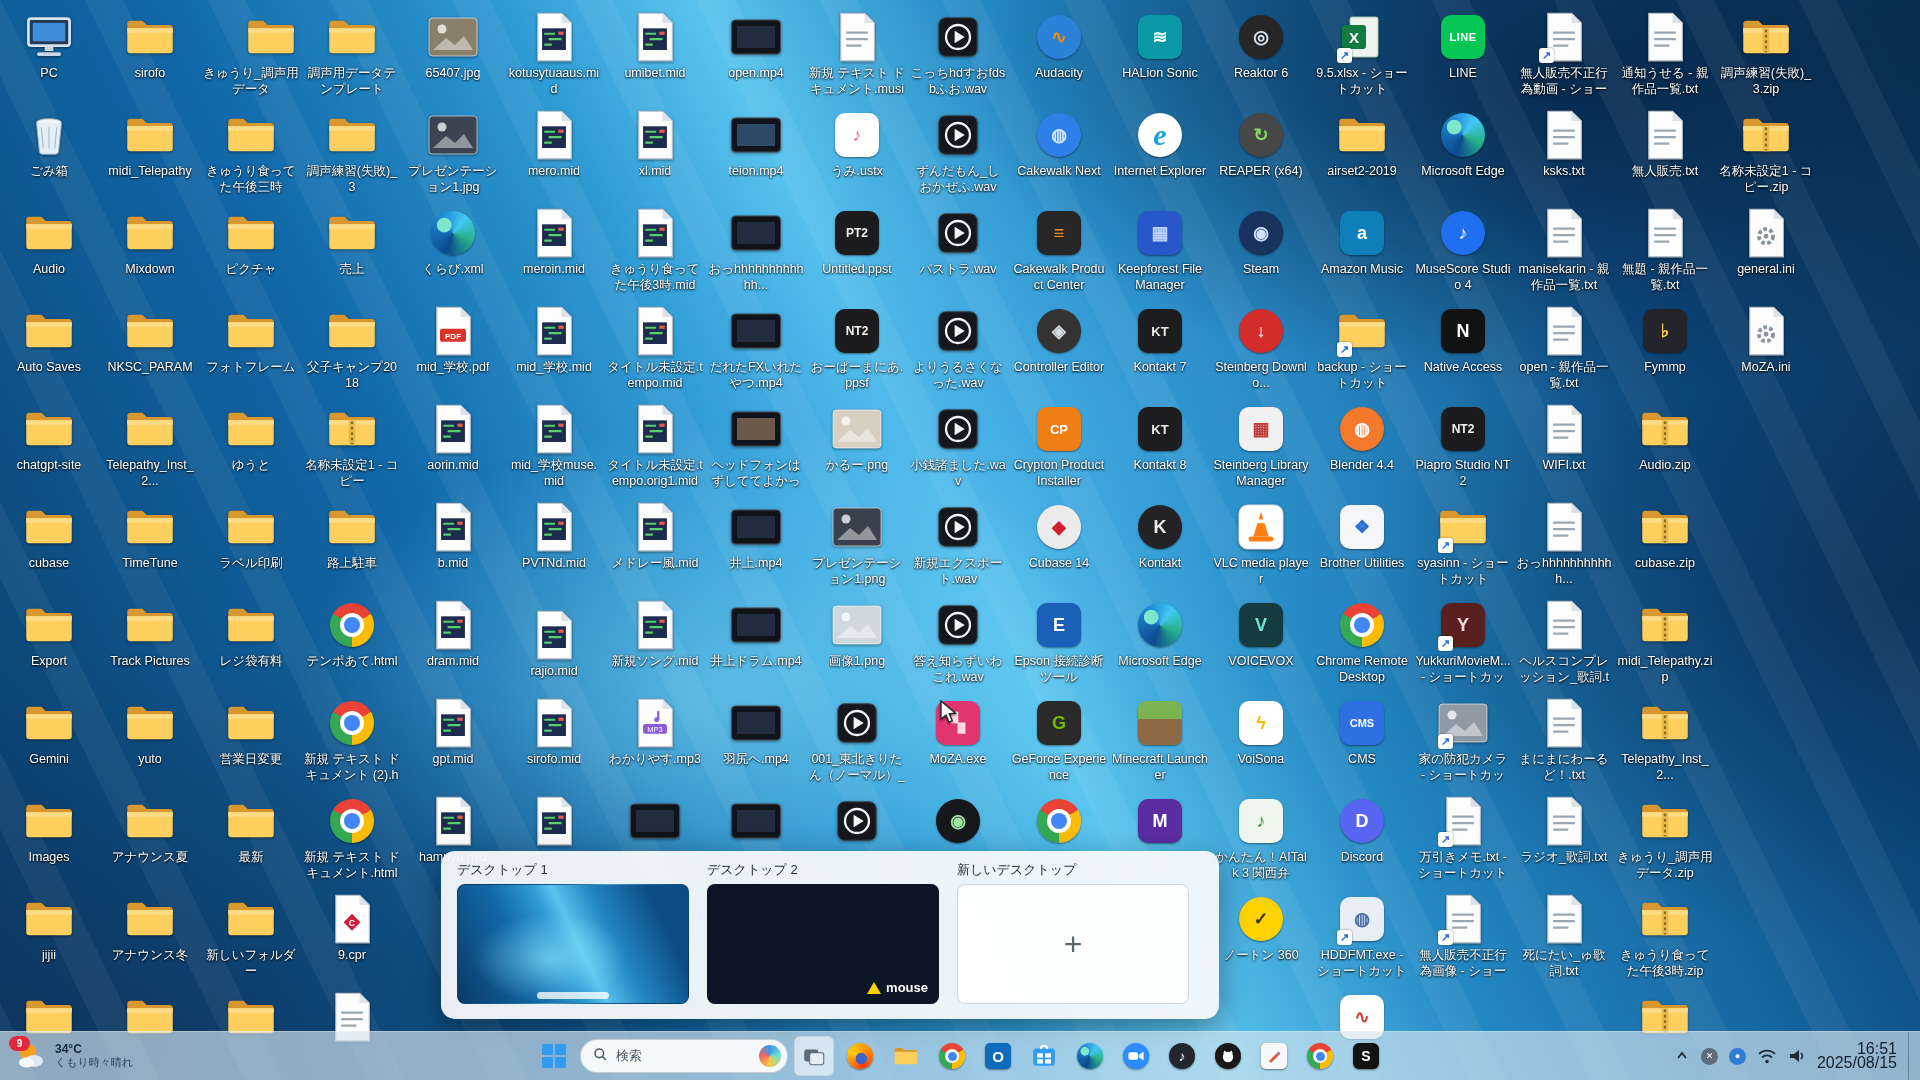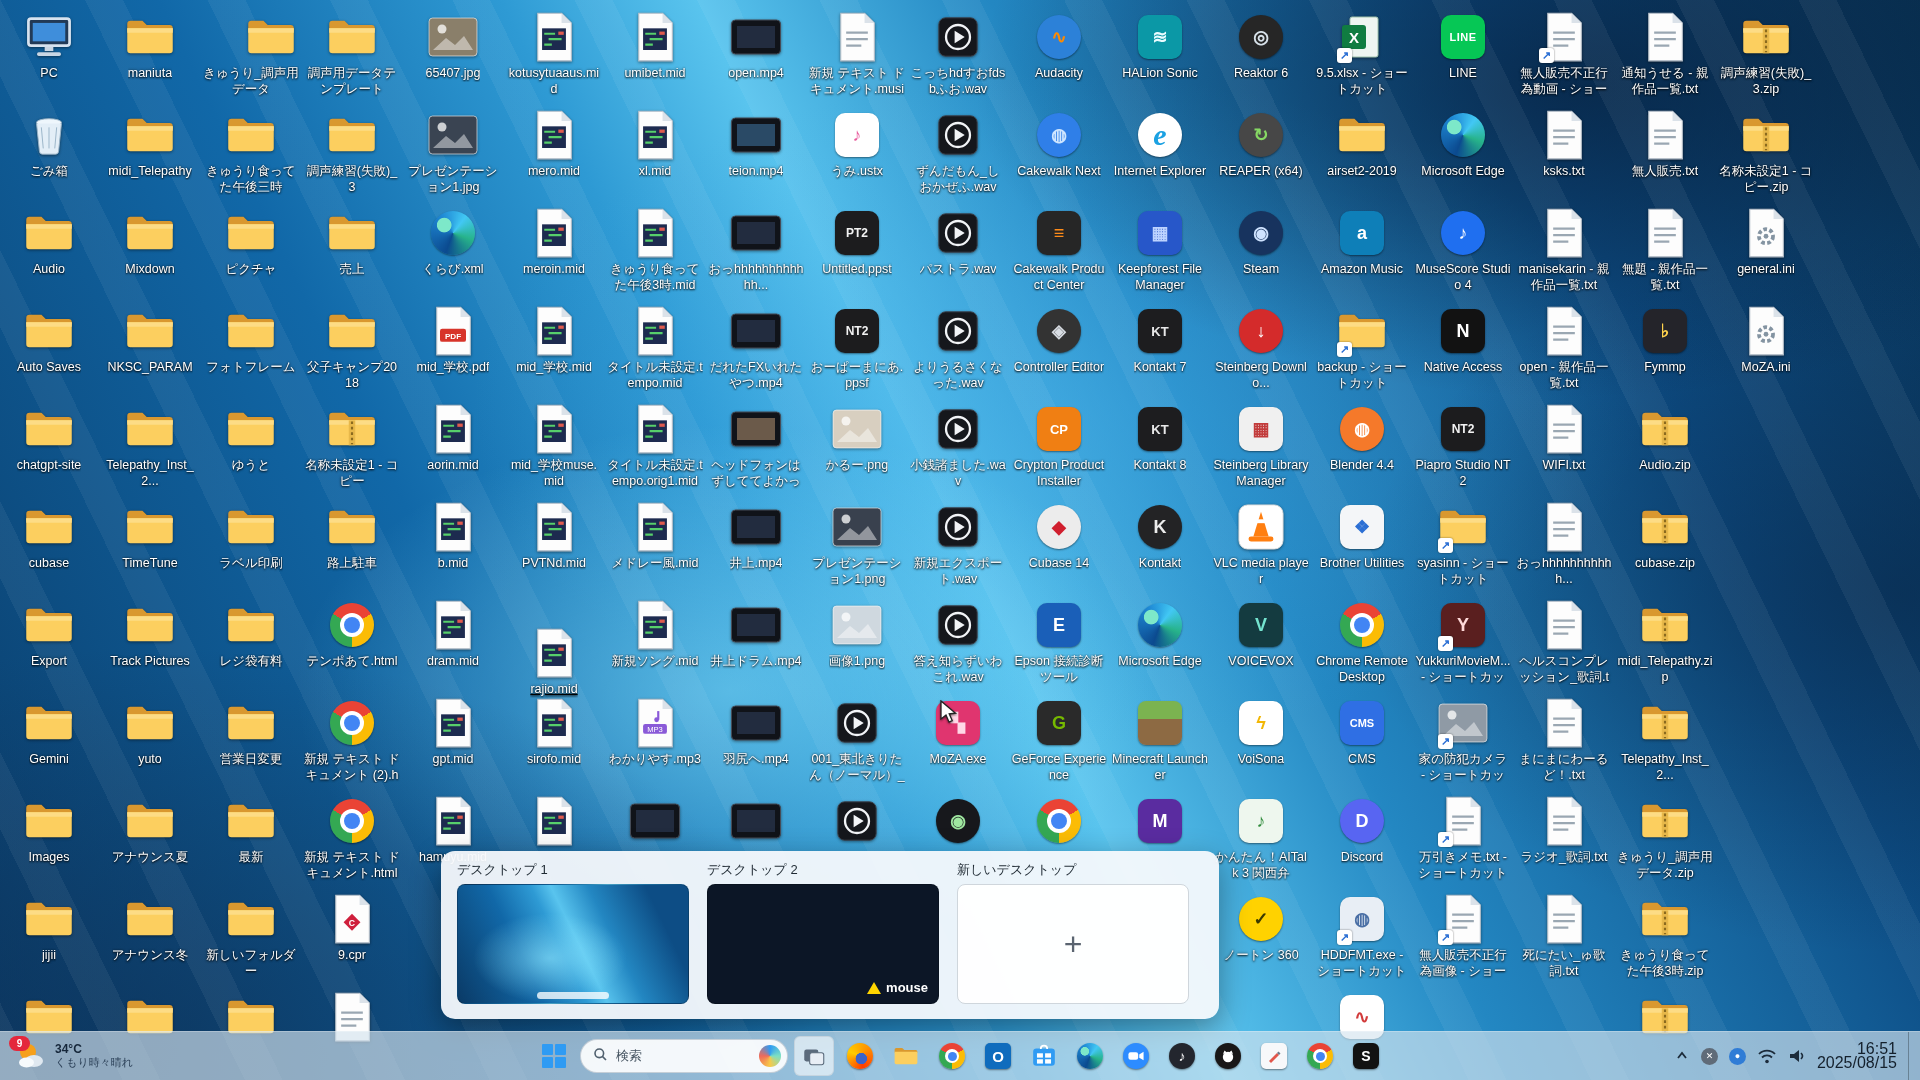--- a/index.html
+++ b/index.html
@@ -109,21 +109,21 @@
       </div>
       <div class="dicon" style="left: 102px; top: 10px;">
         <div class="dic-img">
           <svg class="si" width="52" height="44" viewBox="0 0 48 40">
   <path d="M3 8 q0-3 3-3 h11 l4 4 h21 q3 0 3 3 v2 H3 z" fill="#d9982f"></path>
   <path d="M3 12 h42 v20 q0 3-3 3 H6 q-3 0-3-3 z" fill="#fccf5f"></path>
   <path d="M3 12 h42 v4 H3 z" fill="#fddc85"></path>
 
 </svg>
         </div>
-        <div class="dic-label">maniuta</div>
+        <div class="dic-label">sirofo</div>
       </div>
       <div class="dicon" style="left: 203px; top: 10px; align-items: flex-end;">
         <div class="dic-img">
           <svg class="si" width="52" height="44" viewBox="0 0 48 40">
   <path d="M3 8 q0-3 3-3 h11 l4 4 h21 q3 0 3 3 v2 H3 z" fill="#d9982f"></path>
   <path d="M3 12 h42 v20 q0 3-3 3 H6 q-3 0-3-3 z" fill="#fccf5f"></path>
   <path d="M3 12 h42 v4 H3 z" fill="#fddc85"></path>
 
 </svg>
         </div>
@@ -1148,21 +1148,21 @@
           <svg class="si" width="44" height="52" viewBox="0 0 40 48">
     <path d="M5 2 h22 l9 9 v35 H5 z" fill="#fdfdfd" stroke="#b7c0ca"></path>
     <path d="M27 2 l9 9 h-9 z" fill="#dbe2e9"></path>
             <rect x="9" y="16" width="22" height="20" fill="#1d2b4f"></rect>
             <path d="M11 21 h10 M15 26 h12 M11 31 h7" stroke="#57d06b" stroke-width="2" fill="none"></path>
             <rect x="24" y="19" width="5" height="3" fill="#e05a4e"></rect>
           </svg>
         </div>
         <div class="dic-label">dram.mid</div>
       </div>
-      <div class="dicon" style="left: 506px; top: 626px; text-decoration: underline;">
+      <div class="dicon" style="left: 506px; top: 608px;">
         <div class="dic-img">
           <svg class="si" width="44" height="52" viewBox="0 0 40 48">
     <path d="M5 2 h22 l9 9 v35 H5 z" fill="#fdfdfd" stroke="#b7c0ca"></path>
     <path d="M27 2 l9 9 h-9 z" fill="#dbe2e9"></path>
             <rect x="9" y="16" width="22" height="20" fill="#1d2b4f"></rect>
             <path d="M11 21 h10 M15 26 h12 M11 31 h7" stroke="#57d06b" stroke-width="2" fill="none"></path>
             <rect x="24" y="19" width="5" height="3" fill="#e05a4e"></rect>
           </svg>
         </div>
         <div class="dic-label">rajio.mid</div>

